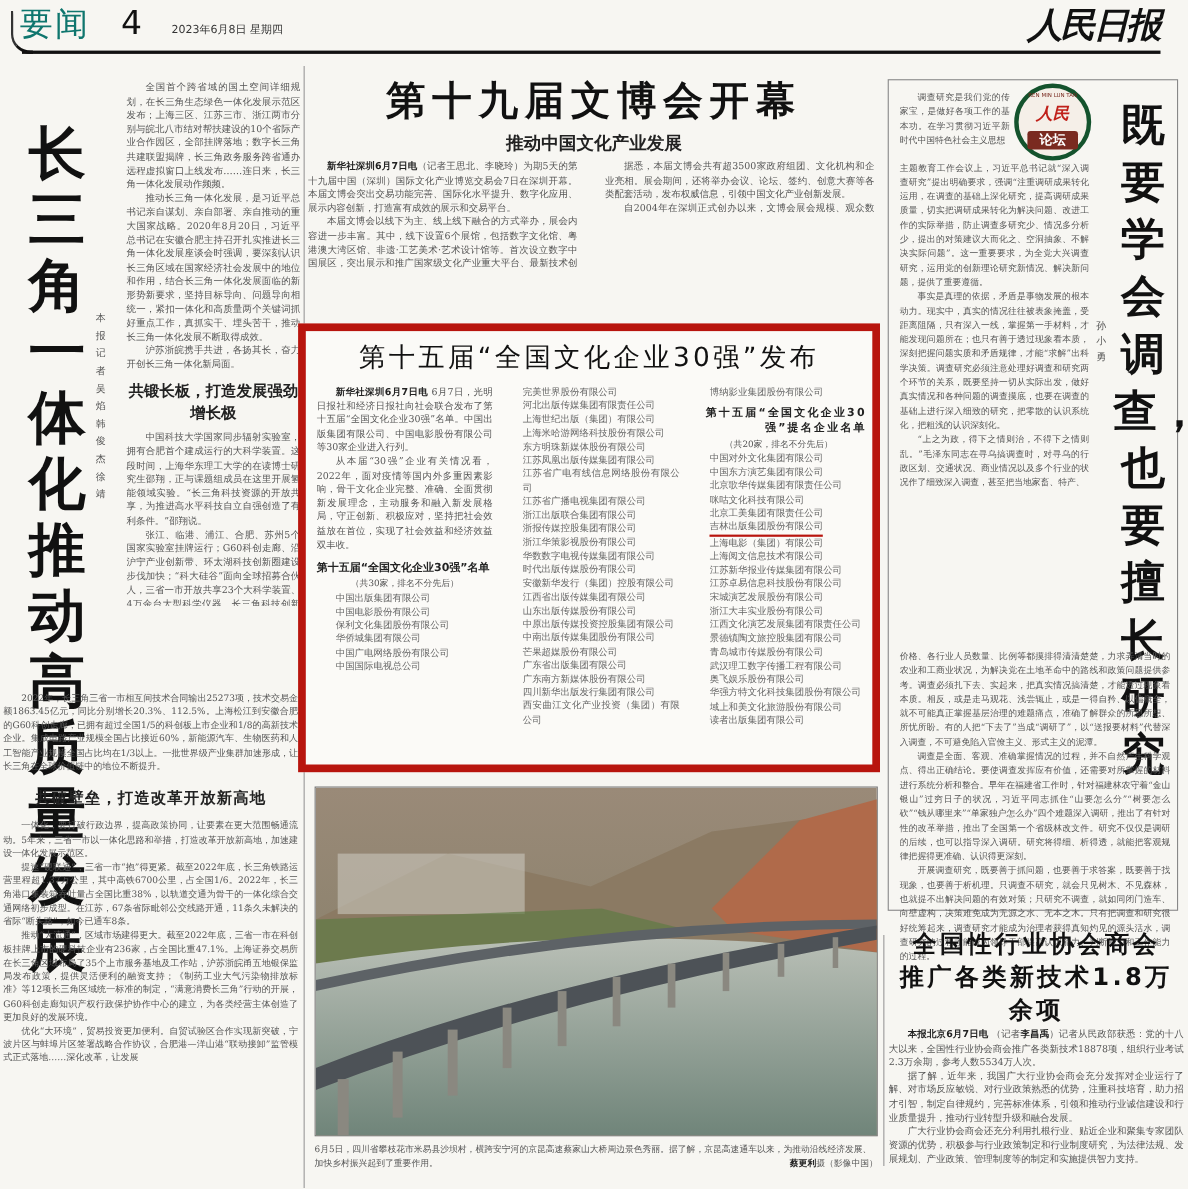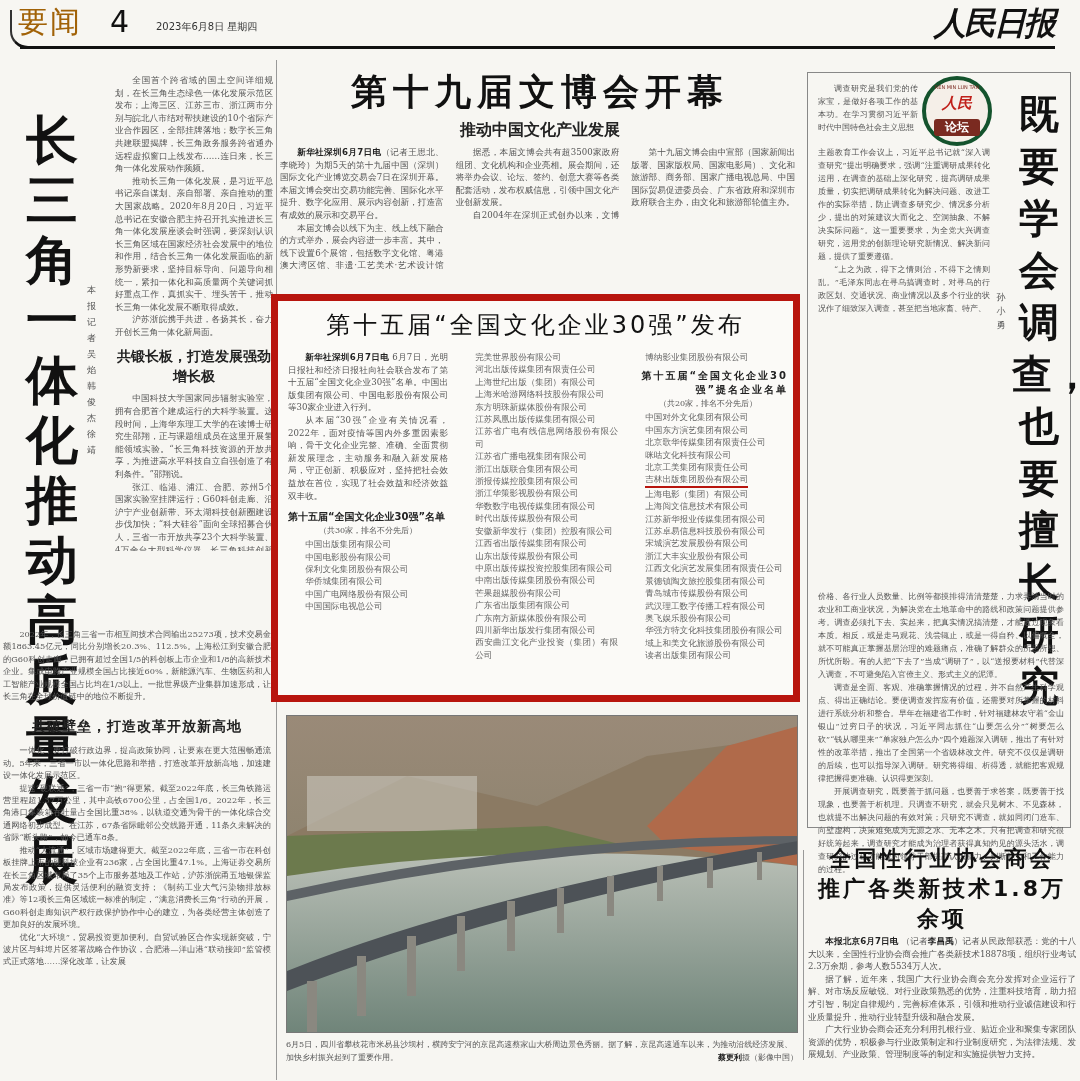--- a/index.html
+++ b/index.html
@@ -5,40 +5,40 @@
   * { box-sizing: border-box; margin: 0; padding: 0; }
   html, body { width: 1080px; height: 1081px; background: #f7f6f2; overflow: hidden; }
   body { position: relative; font-family: "DejaVu Serif", "Liberation Serif", serif; color: #333; }
   .abs { position: absolute; }
   .body-text { font-size: 8.6px; line-height: 12.6px; color: #555; text-align: justify; }
   .body-text p { text-indent: 2em; }
   .body-text b { color: #222; font-family: "DejaVu Sans", sans-serif; }
   .hd-sans { font-family: "DejaVu Sans", "Liberation Sans", sans-serif; font-weight: bold; color: #111; }
 
   
-  .mast-section { left: 18px; top: 2px; font-family: Liberation Mono, monospace; font-size: 30px; color: #a16207; letter-spacing: 2px; }
+  .mast-section { left: 18px; top: 2px; font-family: Liberation Mono, monospace; font-size: 30px; color: #0f766e; letter-spacing: 2px; }
   .mast-num { left: 110px; top: 4px; font-family: "DejaVu Sans", sans-serif; font-size: 30px; color: #111; }
   .mast-date { left: 156px; top: 20px; font-family: "DejaVu Sans", sans-serif; font-size: 10px; color: #333; }
   .mast-logo { right: 26px; top: 2px; font-family: "DejaVu Serif", serif; font-style: italic; font-weight: bold; font-size: 32px; color: #111; letter-spacing: -2px; }
   .mast-line { left: 20px; top: 46px; width: 1035px; height: 3px; background: #111; }
   .mast-curve { left: 10px; top: 10px; width: 20px; height: 39px; border-left: 2px solid #333; border-bottom: 3px solid #111; border-bottom-left-radius: 18px; }
 
   
   .left-title { left: 22px; top: 110px; width: 60px; font-size: 52px; line-height: 60px; text-align: center; }
   .left-byline { left: 82px; top: 282px; width: 14px; font-size: 9px; line-height: 16px; color: #555; text-align: right; }
   .left-col1 { left: 115px; top: 74px; width: 158px; }
   .left-full { left: 3px; top: 628px; width: 268px; }
   .sub-head { font-family: "DejaVu Sans", sans-serif; font-weight: bold; font-size: 14px; color: #222; line-height: 20px; }
 
   .vrule { background: #999; width: 1px; }
 
   
   .c-title { left: 280px; top: 68px; width: 520px; text-align: center; font-family: "DejaVu Sans", sans-serif; font-weight: bold; font-size: 36px; letter-spacing: 6px; color: #111; }
   .c-sub { left: 280px; top: 120px; width: 520px; text-align: center; font-weight: bold; font-size: 16px; color: #222; }
-  .c-cols { left: 280px; top: 146px; width: 515px; display: flex; gap: 12px; }
+  .c-cols { left: 280px; top: 146px; width: 515px; display: flex; gap: 25px; }
   .c-cols > div { flex: 1; }
 
   
   .redbox { left: 271px; top: 294px; width: 529px; height: 408px; border: 7px solid #b8150e; background: #fbfaf7; }
   .rb-title { position: absolute; left: 0; top: 8px; width: 100%; text-align: center; font-family: "DejaVu Sans", sans-serif; font-size: 24px; color: #111; letter-spacing: 3px; }
   .rb-cols { position: absolute; left: 10px; top: 50px; width: 500px; display: flex; gap: 10px; }
   .rb-cols > div { flex: 1; }
   .list-title { font-family: "DejaVu Sans", sans-serif; font-weight: bold; font-size: 10px; color: #222; line-height: 14px; margin-top: 6px; }
   .list-note { font-size: 8px; color: #555; text-align: center; line-height: 14px; }
   .co { font-size: 8.6px; line-height: 12.4px; color: #666; padding-left: 2em; }
@@ -96,23 +96,20 @@
 <div class="abs c-title">第十九届文博会开幕</div>
 <div class="abs c-sub">推动中国文化产业发展</div>
 <div class="abs c-cols body-text">
   <div>
     <p><b>新华社深圳6月7日电</b><span>（记者王思北、李晓玲）</span><span>为期5天的第十九届中国（深圳）国际文化产业博览交易会7日在深圳开幕。本届文博会突出交易功能完善、国际化水平提升、数字化应用、展示内容创新，打造富有成效的展示和交易平台。</span></p>
     <p style="max-height:50px;overflow:hidden;">本届文博会以线下为主、线上线下融合的方式举办，展会内容进一步丰富。其中，线下设置6个展馆，包括数字文化馆、粤港澳大湾区馆、非遗·工艺美术·艺术设计馆等。首次设立数字中国展区，突出展示和推广国家级文化产业重大平台、最新技术创新成果等。</p>
   </div>
   <div>
     <p>据悉，本届文博会共有超3500家政府组团、文化机构和企业亮相。展会期间，还将举办会议、论坛、签约、创意大赛等各类配套活动，发布权威信息，引领中国文化产业创新发展。</p>
     <p style="max-height:12px;overflow:hidden;">自2004年在深圳正式创办以来，文博会展会规模、观众数量、国际化程度等不断攀升，成为推动中国文化产业发展的重要引擎、中华文化走出去的重要平台和扩大文化对外开放的重要窗口。</p>
-  </div>
-  <div>
-    <p>第十九届文博会由中宣部（国家新闻出版署、国家版权局、国家电影局）、文化和旅游部、商务部、国家广播电视总局、中国国际贸易促进委员会、广东省政府和深圳市政府联合主办，由文化和旅游部轮值主办。</p>
   </div>
 </div>
 
 <div class="abs redbox">
   <div class="rb-title">第十五届“全国文化企业30强”发布</div>
   <div class="rb-cols">
     <div class="body-text">
       <p><b>新华社深圳6月7日电</b> <span>6月7日，光明日报社和经济日报社向社会联合发布了第十五届“全国文化企业30强”名单。中国出版集团有限公司、中国电影股份有限公司等30家企业进入行列。</span></p>
       <p>从本届“30强”企业有关情况看，2022年，面对疫情等国内外多重因素影响，骨干文化企业完整、准确、全面贯彻新发展理念，主动服务和融入新发展格局，守正创新、积极应对，坚持把社会效益放在首位，实现了社会效益和经济效益双丰收。</p>
       <div class="list-title" style="margin-top:8px;">第十五届“全国文化企业30强”名单</div>
@@ -223,20 +220,21 @@
   <div style="position:absolute;bottom:6px;left:8px;right:8px;text-align:center;font-size:12px;color:#fff;background:#7a2a20;border-radius:3px;font-family:'DejaVu Sans',sans-serif;font-weight:bold;">论坛</div>
 </div>
 <div class="abs r-title hd-sans">既要学会调查，也要擅长研究</div>
 <div class="abs r-byline">孙小勇</div>
 
 <div class="abs body-text" style="left:818px;top:82px;width:100px;font-size:8px;line-height:13px;">
   <p>调查研究是我们党的传家宝，是做好各项工作的基本功。在学习贯彻习近平新时代中国特色社会主义思想</p>
 </div>
 <div class="abs r-text-top2 body-text" style="font-size:8px;line-height:13px;">
   <div>主题教育工作会议上，习近平总书记就“深入调查研究”提出明确要求，强调“注重调研成果转化运用，在调查的基础上深化研究，提高调研成果质量，切实把调研成果转化为解决问题、改进工作的实际举措，防止调查多研究少、情况多分析少，提出的对策建议大而化之、空洞抽象、不解决实际问题”。这一重要要求，为全党大兴调查研究，运用党的创新理论研究新情况、解决新问题，提供了重要遵循。</div>
+  <p>事实是真理的依据，矛盾是事物发展的根本动力。现实中，真实的情况往往被表象掩盖，受距离阻隔，只有深入一线，掌握第一手材料，才能发现问题所在；也只有善于透过现象看本质，深刻把握问题实质和矛盾规律，才能“求解”出科学决策。调查研究必须注意处理好调查和研究两个环节的关系，既要坚持一切从实际出发，做好真实情况和各种问题的调查摸底，也要在调查的基础上进行深入细致的研究，把零散的认识系统化，把粗浅的认识深刻化。</p>
   <p>“上之为政，得下之情则治，不得下之情则乱。”毛泽东同志在寻乌搞调查时，对寻乌的行政区划、交通状况、商业情况以及多个行业的状况作了细致深入调查，甚至把当地家畜、特产、</p>
 </div>
 <div class="abs r-text-full body-text" style="font-size:8px;line-height:13px;">
   <div>价格、各行业人员数量、比例等都摸排得清清楚楚，力求弄清当时的农业和工商业状况，为解决党在土地革命中的路线和政策问题提供参考。调查必须扎下去、实起来，把真实情况搞清楚，才能透过现象看本质。相反，或是走马观花、浅尝辄止，或是一得自矜、以偏概全，就不可能真正掌握基层治理的难题痛点，准确了解群众的所思所想、所忧所盼。有的人把“下去了”当成“调研了”，以“送报要材料”代替深入调查，不可避免陷入官僚主义、形式主义的泥潭。</div>
   <p>调查是全面、客观、准确掌握情况的过程，并不自然产生科学观点、得出正确结论。要使调查发挥应有价值，还需要对所掌握的材料进行系统分析和整合。早年在福建省工作时，针对福建林农守着“金山银山”过穷日子的状况，习近平同志抓住“山要怎么分”“树要怎么砍”“钱从哪里来”“单家独户怎么办”四个难题深入调研，推出了有针对性的改革举措，推出了全国第一个省级林改文件。研究不仅仅是调研的后续，也可以指导深入调研。研究将得细、析得透，就能把客观规律把握得更准确、认识得更深刻。</p>
   <p>开展调查研究，既要善于抓问题，也要善于求答案，既要善于找现象，也要善于析机理。只调查不研究，就会只见树木、不见森林，也就提不出解决问题的有效对策；只研究不调查，就如同闭门造车、向壁虚构，决策难免成为无源之水、无本之木。只有把调查和研究很好统筹起来，调查研究才能成为治理者获得真知灼见的源头活水，调查研究的过程才能成为领导干部提高认识能力、判断能力和工作能力的过程。</p>
 </div>
 
 <div class="abs r2-title">
   <div>全国性行业协会商会</div>

